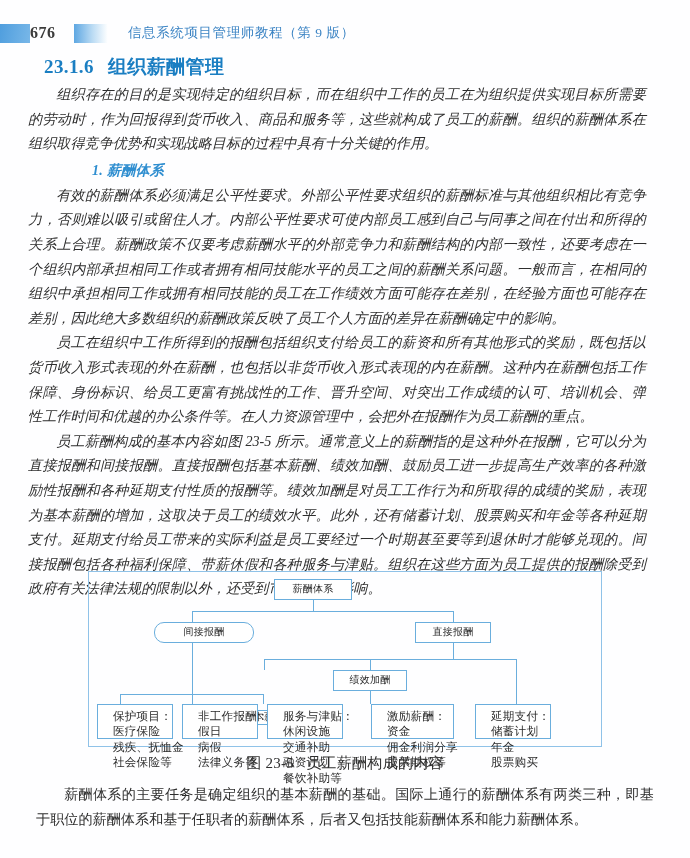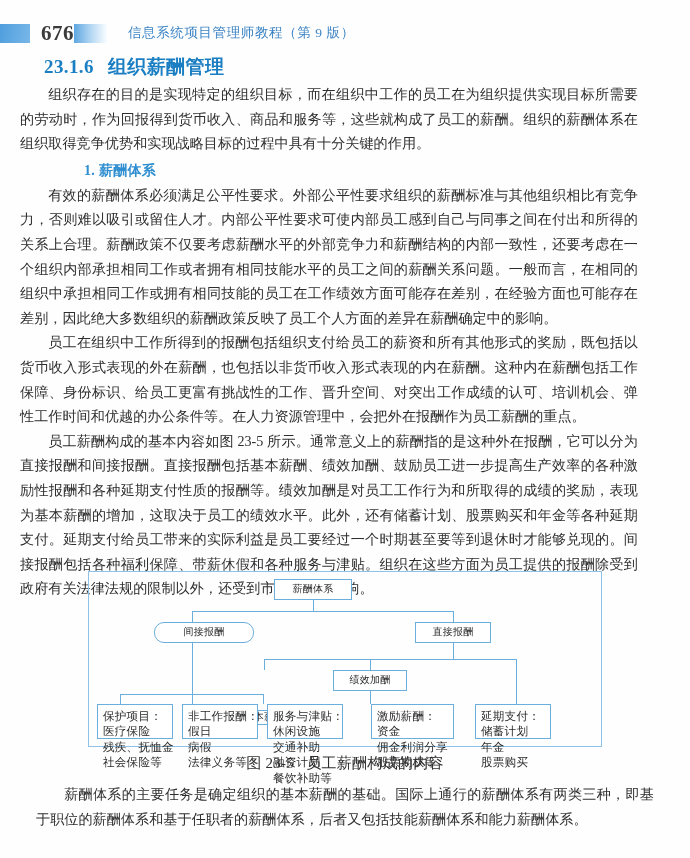--- a/index.html
+++ b/index.html
@@ -34,23 +34,23 @@
     align-items: center;
   }
   .hdr-block-left {
     width: 30px;
     height: 19px;
     background: linear-gradient(100deg, #4f9ede 0%, #78b7e8 100%);
     flex: 0 0 auto;
   }
   .hdr-pageno {
     width: 44px;
-    text-align: right;
+    text-align: left;
     font-family: "Liberation Serif", serif;
-    font-size: 21px;
+    font-size: 16px;
     font-weight: bold;
     color: #3b3b3b;
     letter-spacing: 0.5px;
     flex: 0 0 auto;
   }
   .hdr-block-right {
     width: 34px;
     height: 19px;
     background: linear-gradient(90deg, #5ea7e2 0%, #bcdcf4 55%, #ffffff 100%);
     flex: 0 0 auto;
@@ -82,23 +82,24 @@
     font-size: 14px;
     font-weight: bold;
     color: #2f8ed0;
     letter-spacing: 0.3px;
     margin: 0 0 3px 64px;
   }
 
   
   .content {
     position: absolute;
-    left: 20px;
+    left: 28px;
     top: 82px;
     width: 618px;
+    font-style: italic;
   }
   p.para {
     margin: 0 0 0 0;
     font-size: 14.1px;
     line-height: 24.6px;
     text-align: justify;
     text-justify: inter-ideograph;
     text-indent: 2em;
     letter-spacing: 0.05px;
     color: #2e2e2e;
@@ -135,21 +136,21 @@
     color: #2b2b2b;
     letter-spacing: 0.2px;
   }
   .node.center {
     display: flex;
     align-items: center;
     justify-content: center;
     text-align: center;
   }
   .node.leaf {
-    padding: 4px 5px 3px 5px;
+    padding: 4px 5px 3px 15px;
     line-height: 15.4px;
     font-size: 11.6px;
   }
   .node.leaf .ln { display: block; white-space: nowrap; }
 
   .fig-caption {
     position: absolute;
     left: 0;
     top: 754px;
     width: 690px;

